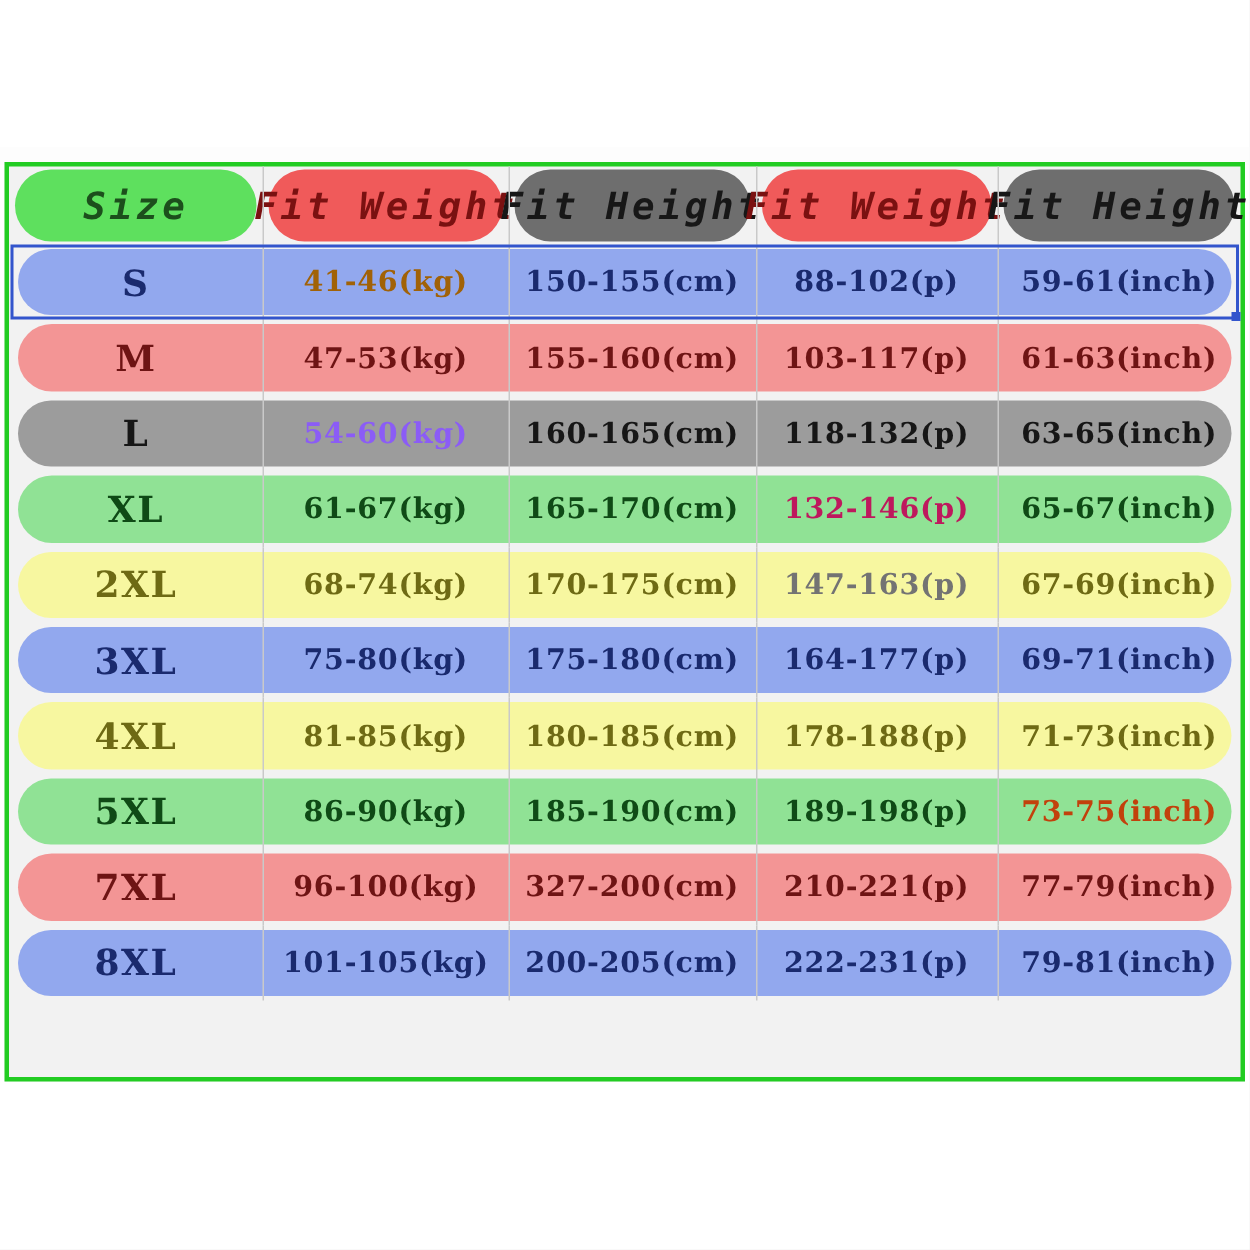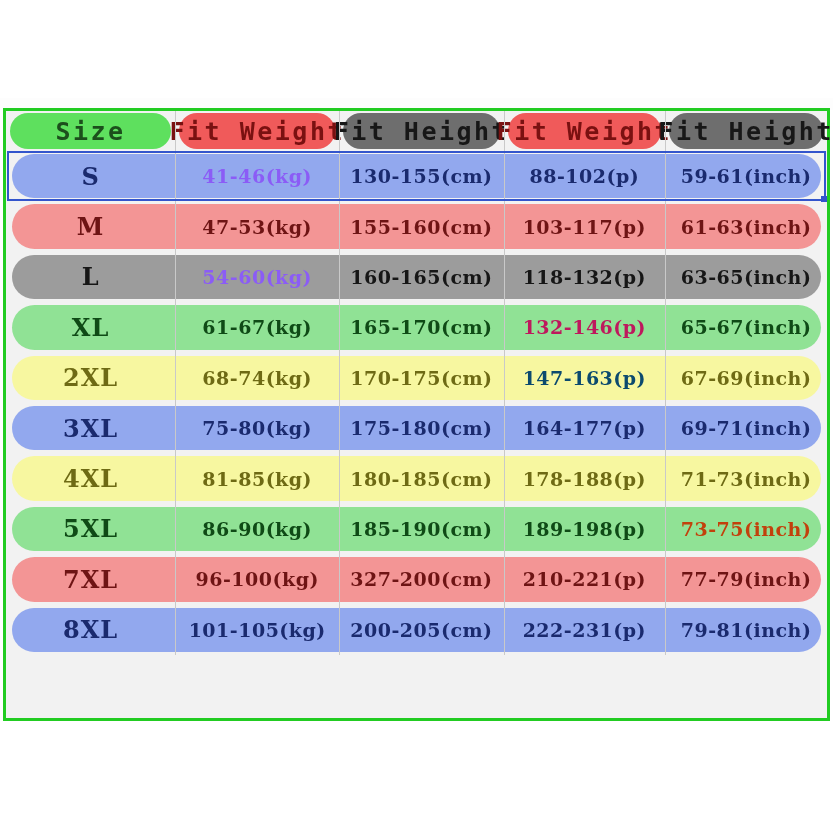--- a/index.html
+++ b/index.html
@@ -47,21 +47,21 @@
   }
 
   .row {
     display: flex;
     width: 100%;
     height: 50.4px;
     box-sizing: border-box;
     position: relative;
     align-items: stretch;
   }
-  .row.header { height: 40px; }
+  .row.header { height: 52px; font-style: italic; }
 
   
   .vline {
     position: absolute;
     top: 0;
     bottom: 0;
     width: 1px;
     background: #c9c9c9;
     z-index: 3;
     pointer-events: none;
@@ -178,25 +178,25 @@
         <div class="vline" style="left: 20.6%;"></div>
         <div class="vline" style="left: 40.6%;"></div>
         <div class="vline" style="left: 60.6%;"></div>
         <div class="vline" style="left: 80.3%;"></div>
       </div>
       <div class="row body">
         <div class="pill" style="background: rgb(146, 168, 238);"></div>
         <div class="cell c0" style="color: rgb(26, 42, 110);">
           <span>S</span>
         </div>
-        <div class="cell c1" style="color: #8b5cf6;">
+        <div class="cell c1" style="color: #a16207;">
           <span>41-46(kg)</span>
         </div>
         <div class="cell c2" style="color: rgb(26, 42, 110);">
-          <span>130-155(cm)</span>
+          <span>150-155(cm)</span>
         </div>
         <div class="cell c3" style="color: rgb(26, 42, 110);">
           <span>88-102(p)</span>
         </div>
         <div class="cell c4" style="color: rgb(26, 42, 110);">
           <span>59-61(inch)</span>
         </div>
         <div class="vline" style="left: 20.6%;"></div>
         <div class="vline" style="left: 40.6%;"></div>
         <div class="vline" style="left: 60.6%;"></div>
@@ -275,21 +275,21 @@
         <div class="pill" style="background: rgb(247, 247, 160);"></div>
         <div class="cell c0" style="color: rgb(110, 106, 20);">
           <span>2XL</span>
         </div>
         <div class="cell c1" style="color: rgb(110, 106, 20);">
           <span>68-74(kg)</span>
         </div>
         <div class="cell c2" style="color: rgb(110, 106, 20);">
           <span>170-175(cm)</span>
         </div>
-        <div class="cell c3" style="color: #0c4a6e;">
+        <div class="cell c3" style="color: #737373;">
           <span>147-163(p)</span>
         </div>
         <div class="cell c4" style="color: rgb(110, 106, 20);">
           <span>67-69(inch)</span>
         </div>
         <div class="vline" style="left: 20.6%;"></div>
         <div class="vline" style="left: 40.6%;"></div>
         <div class="vline" style="left: 60.6%;"></div>
         <div class="vline" style="left: 80.3%;"></div>
       </div>

